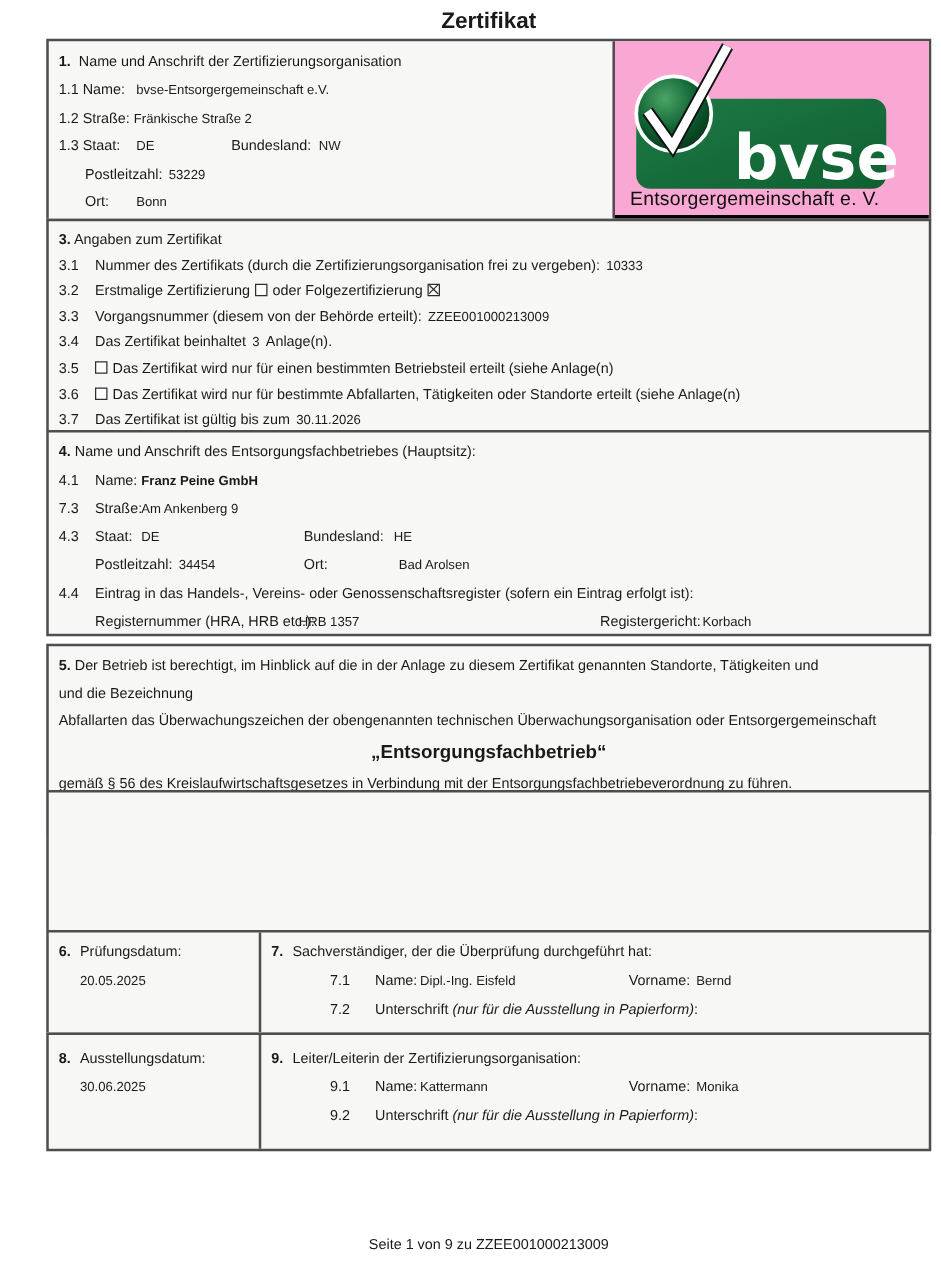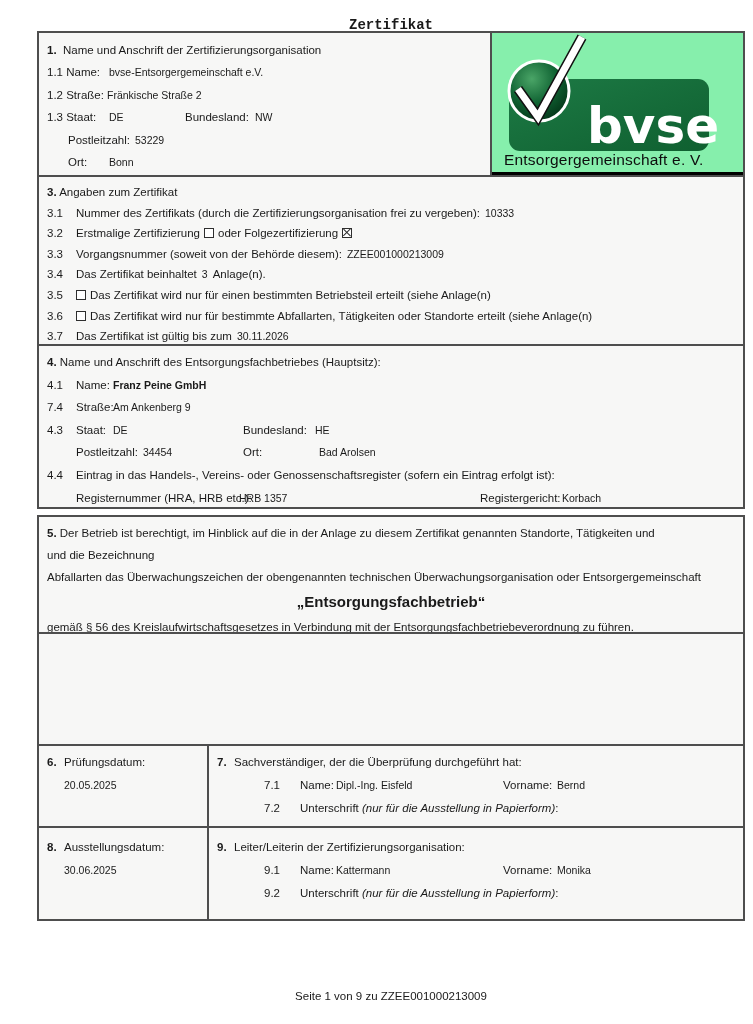--- a/index.html
+++ b/index.html
@@ -1,36 +1,36 @@
 <!DOCTYPE html>
 <html><head>
 <meta charset="utf-8">
 <style>
   * { margin:0; padding:0; box-sizing:border-box; }
   html,body { width:753px; height:1024px; background:#ffffff; overflow:hidden;
     font-family:"Liberation Sans","DejaVu Sans",sans-serif; color:#1a1a1a; }
   #page { position:relative; width:753px; height:1024px; background:#ffffff; }
 
-  .title { position:absolute; left:37px; top:17px; width:708px; text-align:center;
-    font-size:14px; font-weight:bold;font-family:Liberation Mono, monospace; }
+  .title { position:absolute; left:37px; top:6px; width:708px; text-align:center;
+    font-size:18px; font-weight:bold; }
 
   .box { position:absolute; left:37px; width:708px; background:#f7f7f6;
     border:2px solid #4e4e4e; }
   #box1   { top:31px;  height:146px; }
   #box3   { top:175px; height:171px; }
   #box4   { top:344px; height:165px; }
   #box5   { top:515px; height:153px; }
   #boxE   { top:632px; height:114px; }
   #box67  { top:744px; height:84px;  }
   #box89  { top:826px; height:95px;  }
 
   .lft { position:absolute; left:0; top:0; bottom:0; }
   #box1 .lft { width:451px; padding:6px 8px 0 8px; }
   .logo-cell { position:absolute; left:451px; top:0; bottom:0; right:0;
-    background:#86efac; border-left:2px solid #4e4e4e; }
+    background:#f9a8d4; border-left:2px solid #4e4e4e; }
 
   .row { position:relative; height:22.4px; line-height:22.4px; font-size:11.5px; }
   .row > span { position:absolute; top:0; white-space:nowrap; }
   .inline-row { white-space:nowrap; font-size:11.5px; }
   .num { font-weight:bold; }
   .v { font-size:10.5px; }
   .b { font-weight:bold; }
   .it { font-style:italic; }
 
   #box3 { padding:5px 8px 16px 8px; }
@@ -138,21 +138,21 @@
       <span class="num">3.</span>
       <span>Angaben zum Zertifikat</span>
     </div>
     <div class="inline-row">
       <span class="n">3.1</span><span>Nummer des Zertifikats (durch die Zertifizierungsorganisation frei zu vergeben):</span><span class="gap"></span><span class="v">10333</span>
     </div>
     <div class="inline-row">
       <span class="n">3.2</span><span>Erstmalige Zertifizierung</span><span class="cb"></span><span>oder Folgezertifizierung</span><span class="cb checked"></span>
     </div>
     <div class="inline-row">
-      <span class="n">3.3</span><span>Vorgangsnummer (soweit von der Behörde diesem):</span><span class="gap"></span><span class="v">ZZEE001000213009</span>
+      <span class="n">3.3</span><span>Vorgangsnummer (diesem von der Behörde erteilt):</span><span class="gap"></span><span class="v">ZZEE001000213009</span>
     </div>
     <div class="inline-row">
       <span class="n">3.4</span><span>Das Zertifikat beinhaltet</span><span class="gap"></span><span class="v">3</span><span class="gap"></span><span>Anlage(n).</span>
     </div>
     <div class="inline-row">
       <span class="n">3.5</span><span class="cb" style="margin-left:0"></span><span>Das Zertifikat wird nur für einen bestimmten Betriebsteil erteilt (siehe Anlage(n)</span>
     </div>
     <div class="inline-row">
       <span class="n">3.6</span><span class="cb" style="margin-left:0"></span><span>Das Zertifikat wird nur für bestimmte Abfallarten, Tätigkeiten oder Standorte erteilt (siehe Anlage(n)</span>
     </div>
@@ -165,21 +165,21 @@
     <div class="inline-row">
       <span class="num">4.</span>
       <span>Name und Anschrift des Entsorgungsfachbetriebes (Hauptsitz):</span>
     </div>
     <div class="row">
       <span style="left:0">4.1</span>
       <span style="left:29px">Name:</span>
       <span class="v b" style="left:66px">Franz Peine GmbH</span>
     </div>
     <div class="row">
-      <span style="left:0">7.4</span>
+      <span style="left:0">7.3</span>
       <span style="left:29px">Straße:</span>
       <span class="v" style="left:66px">Am Ankenberg  9</span>
     </div>
     <div class="row">
       <span style="left:0">4.3</span>
       <span style="left:29px">Staat:</span>
       <span class="v" style="left:66px">DE</span>
       <span style="left:196px">Bundesland:</span>
       <span class="v" style="left:268px">HE</span>
     </div>

